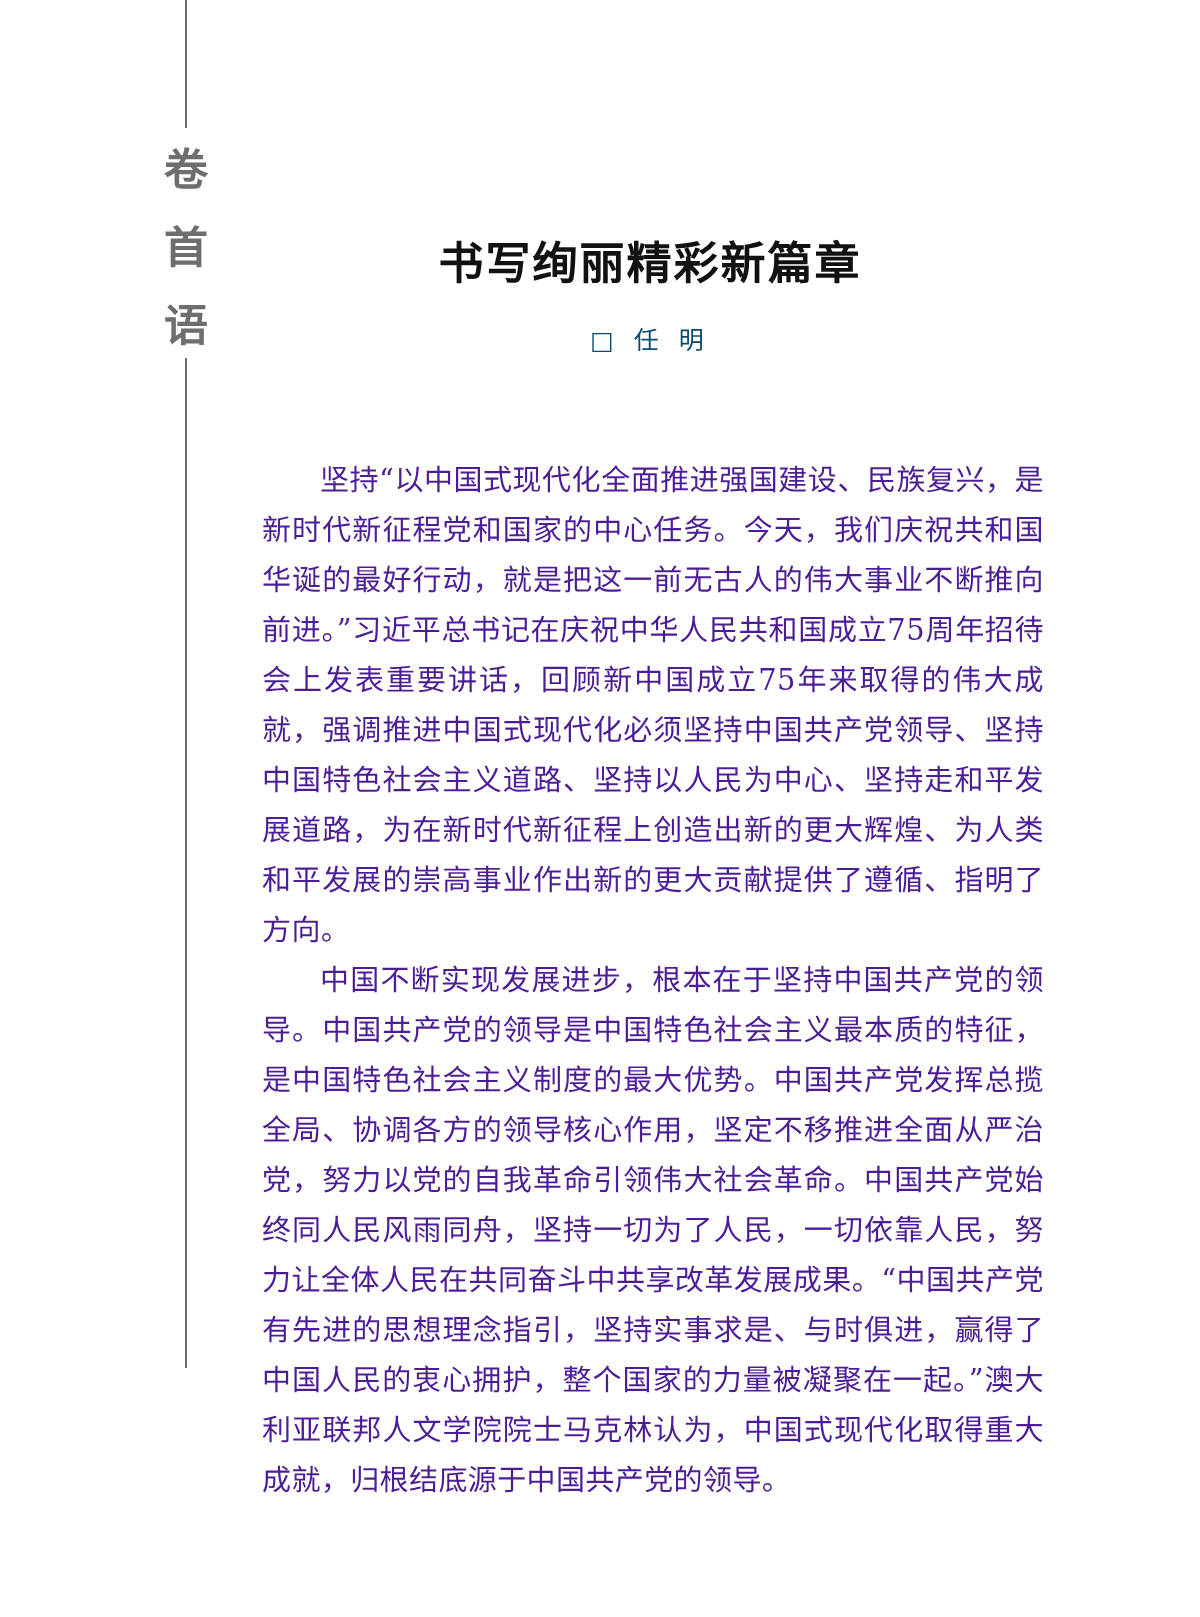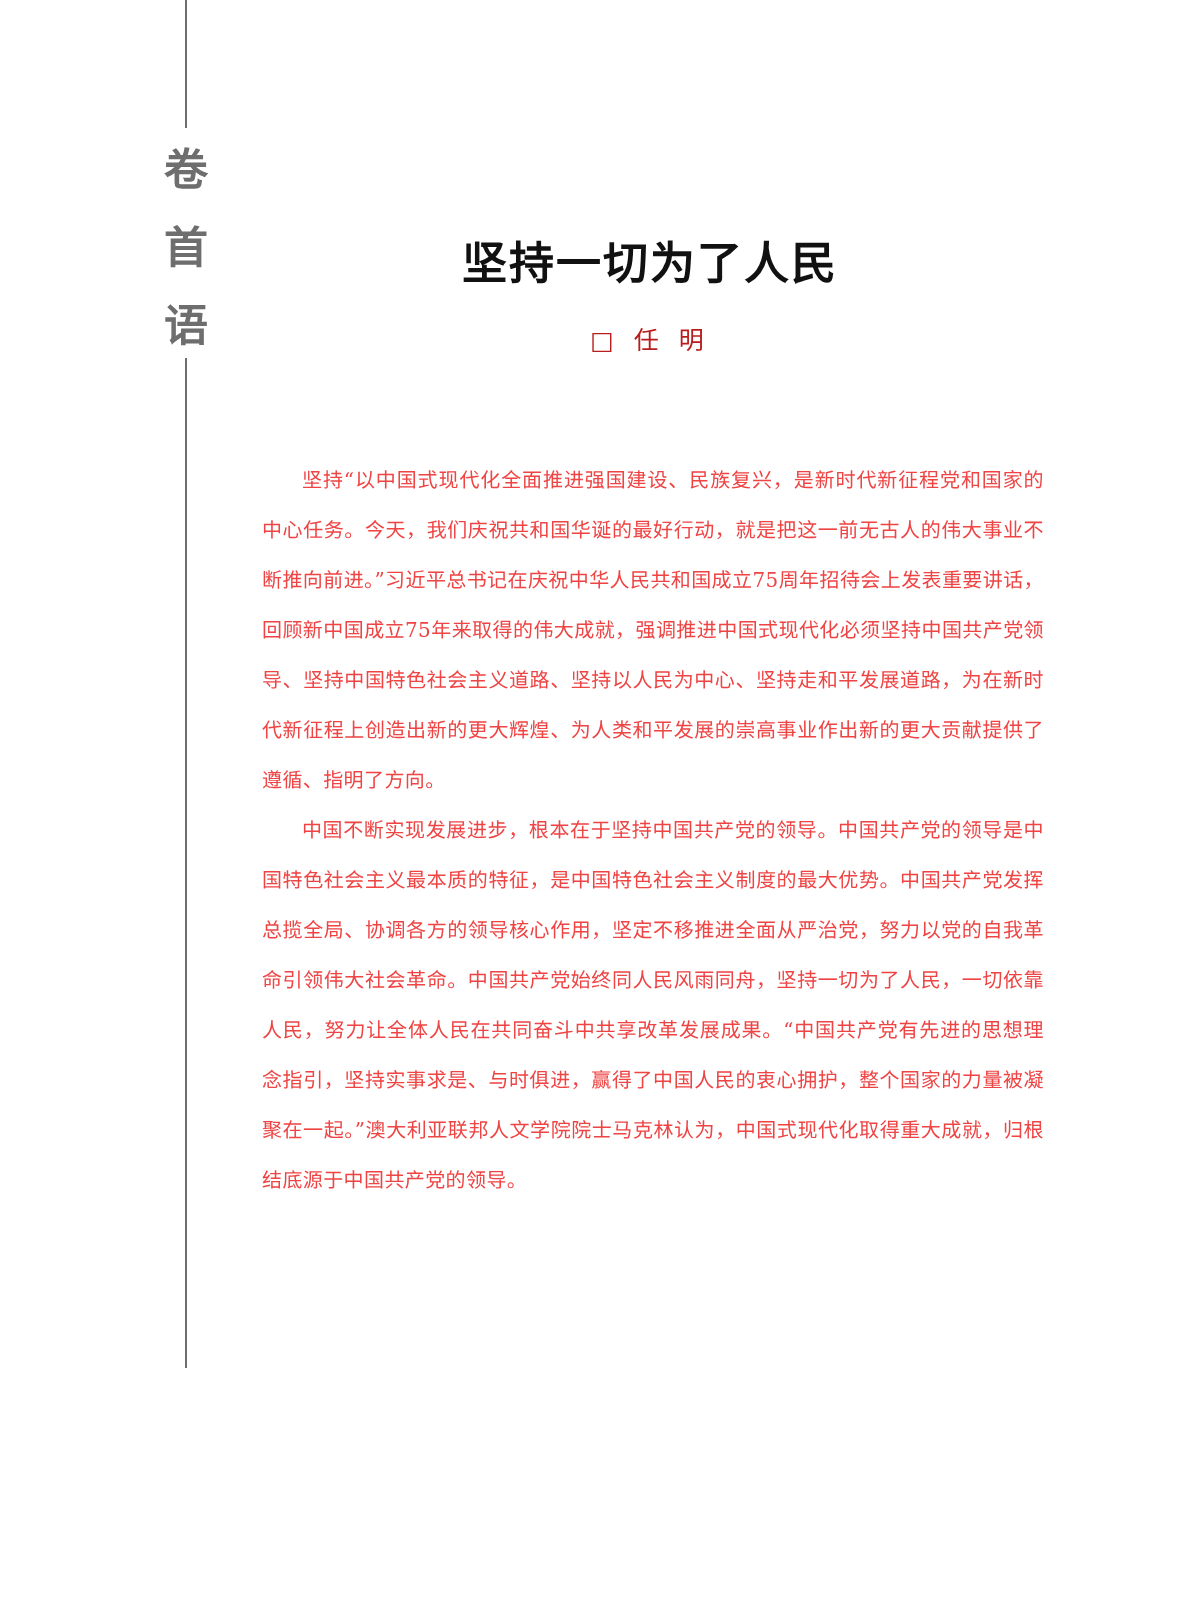--- a/index.html
+++ b/index.html
@@ -75,59 +75,59 @@
     line-height: 1.25;
     letter-spacing: 2px;
     color: #111111;
     margin: 0;
   }
   .article-byline {
     margin-top: 28px;
     font-family: "DejaVu Sans", "Liberation Sans", sans-serif;
     font-size: 25px;
     letter-spacing: 6px;
-    color: #b91c1c;
+    color: #0c4a6e;
     white-space: pre;
   }
 
   
   .article-body {
     position: absolute;
     left: 262px;
     top: 455px;
     width: 782px;
   }
   .article-body p {
     margin: 0;
     font-family: "DejaVu Serif", "Liberation Serif", serif;
-    font-size: 20px;
+    font-size: 29px;
     line-height: 50px;
     letter-spacing: 0.4px;
     text-align: justify;
     text-justify: inter-ideograph;
     text-indent: 2em;
-    color: #ef4444;
+    color: #4c1d95;
   }
 </style>
 </head>
 <body>
 
 <div class="page">
 
   <div class="rule rule-top"></div>
   <div class="rule rule-bottom"></div>
 
   <div class="section-label">
     <span class="glyph">卷</span>
     <span class="glyph">首</span>
     <span class="glyph">语</span>
   </div>
 
   <div class="article-header">
-    <h1 class="article-title">坚持一切为了人民</h1>
+    <h1 class="article-title">书写绚丽精彩新篇章</h1>
     <div class="article-byline">□ 任 明</div>
   </div>
 
   <div class="article-body">
     <p>坚持“以中国式现代化全面推进强国建设、民族复兴，是新时代新征程党和国家的中心任务。今天，我们庆祝共和国华诞的最好行动，就是把这一前无古人的伟大事业不断推向前进。”习近平总书记在庆祝中华人民共和国成立75周年招待会上发表重要讲话，回顾新中国成立75年来取得的伟大成就，强调推进中国式现代化必须坚持中国共产党领导、坚持中国特色社会主义道路、坚持以人民为中心、坚持走和平发展道路，为在新时代新征程上创造出新的更大辉煌、为人类和平发展的崇高事业作出新的更大贡献提供了遵循、指明了方向。</p>
     <p>中国不断实现发展进步，根本在于坚持中国共产党的领导。中国共产党的领导是中国特色社会主义最本质的特征，是中国特色社会主义制度的最大优势。中国共产党发挥总揽全局、协调各方的领导核心作用，坚定不移推进全面从严治党，努力以党的自我革命引领伟大社会革命。中国共产党始终同人民风雨同舟，坚持一切为了人民，一切依靠人民，努力让全体人民在共同奋斗中共享改革发展成果。“中国共产党有先进的思想理念指引，坚持实事求是、与时俱进，赢得了中国人民的衷心拥护，整个国家的力量被凝聚在一起。”澳大利亚联邦人文学院院士马克林认为，中国式现代化取得重大成就，归根结底源于中国共产党的领导。</p>
   </div>
 
 </div>
 

